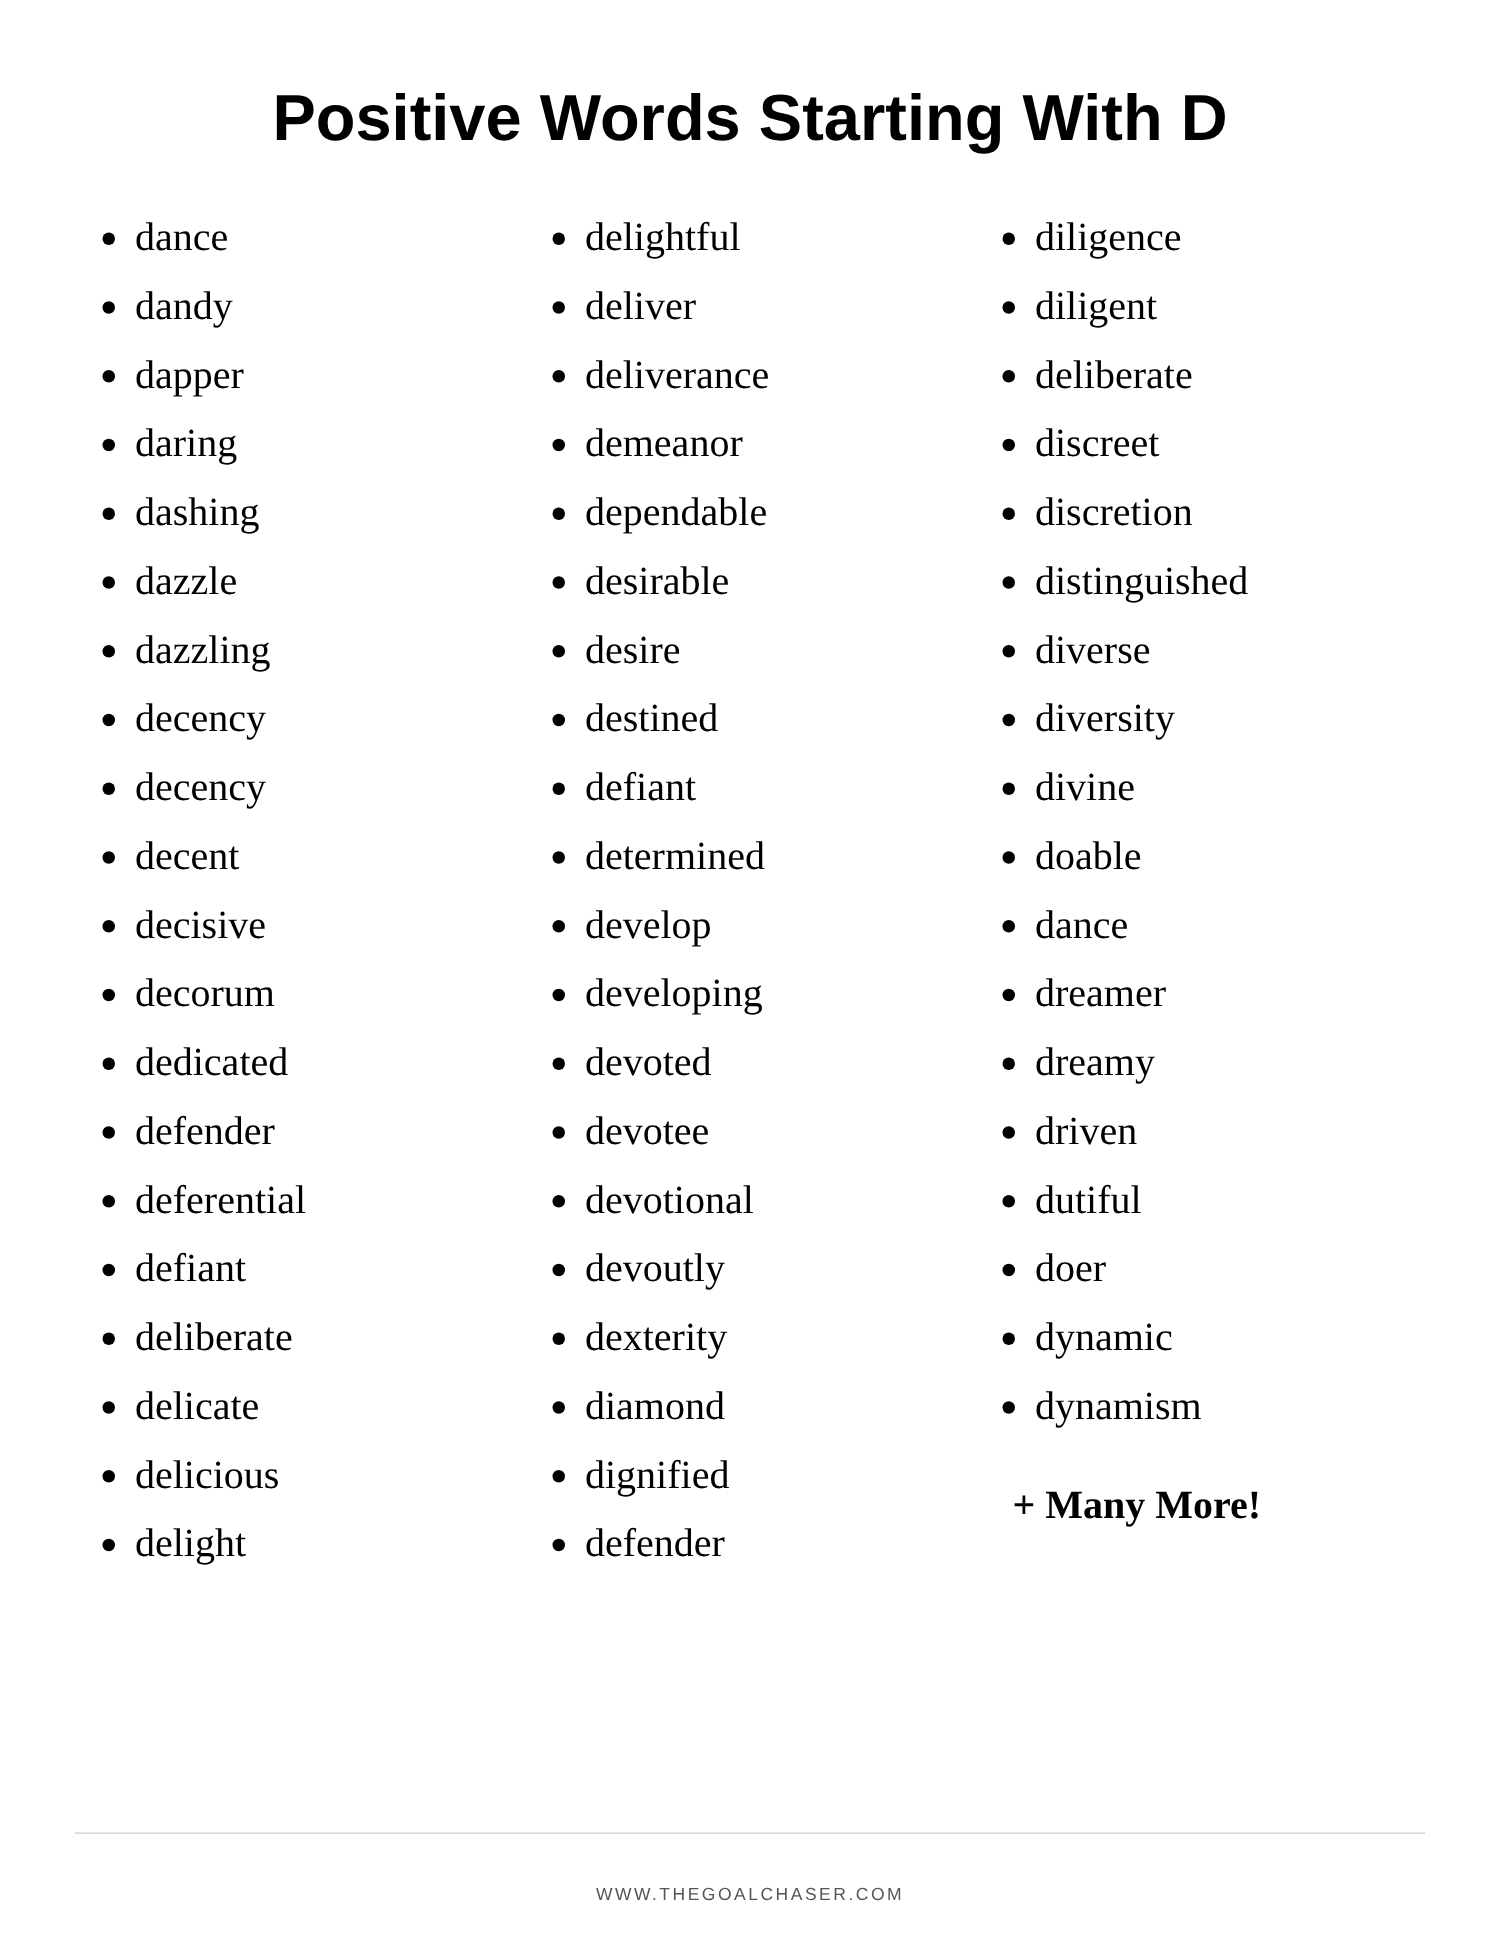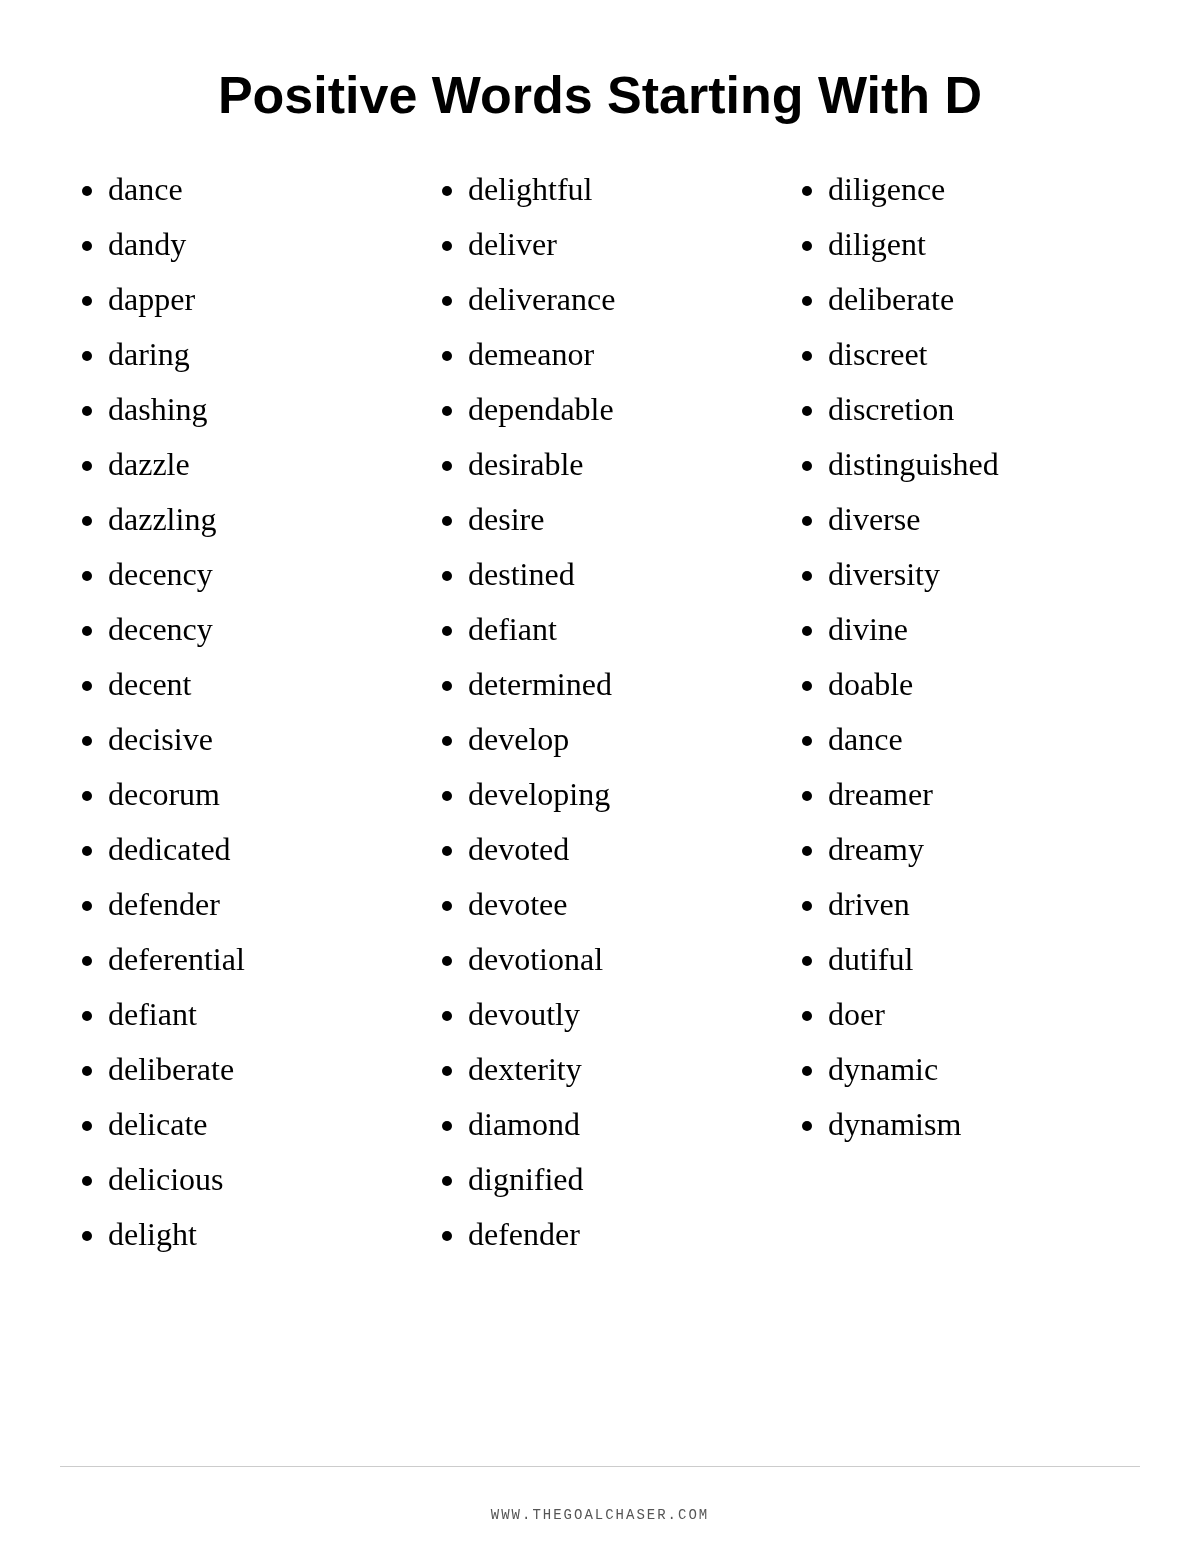--- a/index.html
+++ b/index.html
@@ -62,21 +62,21 @@
       font-weight: 700;
       color: #000000;
       margin-top: 24px;
       padding-left: 10px;
       line-height: 1.72;
     }
 
     .footer {
       margin-top: 30px;
       font-size: 14px;
-      font-family: Liberation Mono, monospace;
+      font-family: Liberation Sans, sans-serif;
       letter-spacing: 2px;
       color: #555555;
       text-align: center;
     }
 
     .divider {
       width: 100%;
       border: none;
       border-top: 1px solid #cccccc;
       margin-bottom: 10px;
@@ -153,17 +153,18 @@
         <li>doable</li>
         <li>dance</li>
         <li>dreamer</li>
         <li>dreamy</li>
         <li>driven</li>
         <li>dutiful</li>
         <li>doer</li>
         <li>dynamic</li>
         <li>dynamism</li>
       </ul>
+    <div class="more-text">+ Many More!</div>
   </div>
 </div>
 
 <hr class="divider">
 <div class="footer">WWW.THEGOALCHASER.COM</div>
 
 </body></html>

